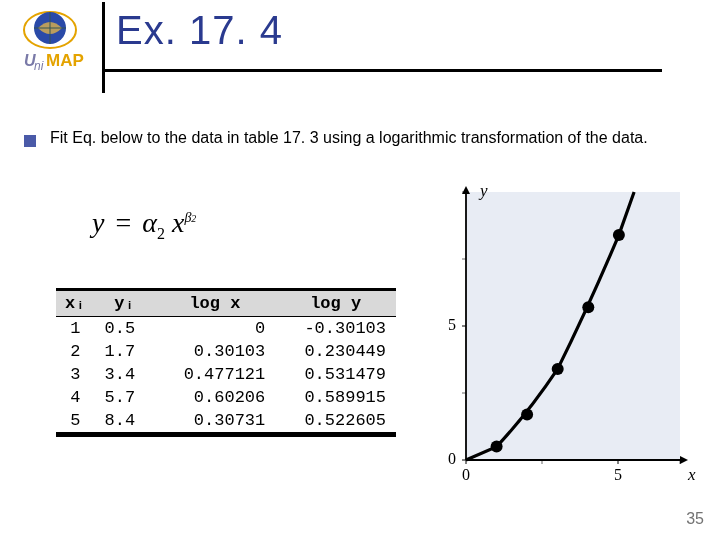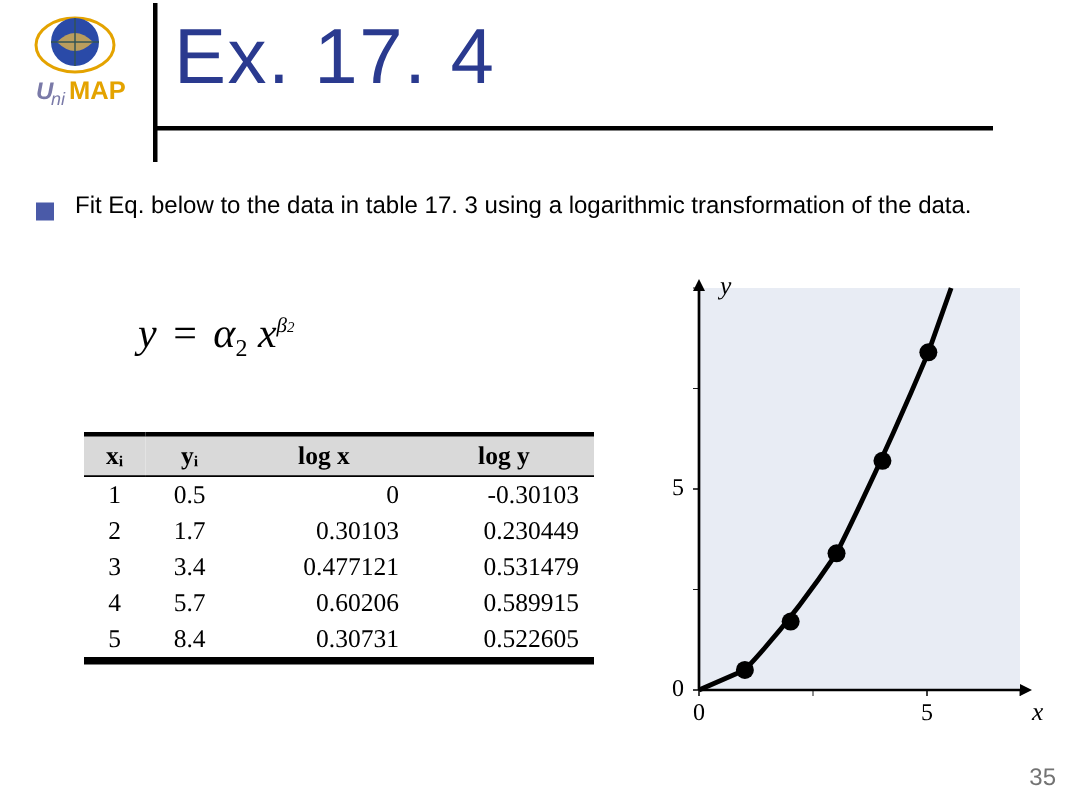--- a/index.html
+++ b/index.html
@@ -29,21 +29,21 @@
   .title-wrap::before {
     content: "";
     position: absolute;
     left: 0;
     top: -6px;
     bottom: -24px;
     width: 3px;
     background: #000;
   }
   .title {
-    font-size: 52px;
+    font-size: 40px;
     color: #2a3a8f;
     font-family: Verdana, Geneva, sans-serif;
     font-weight: 400;
     letter-spacing: 1px;
   }
   .bullet {
     position: absolute;
     left: 24px;
     top: 135px;
     width: 12px;
@@ -70,30 +70,30 @@
     white-space: nowrap;
   }
   .equation .sub { font-size: 16px; vertical-align: sub; font-style: normal; }
   .equation .sup { font-size: 14px; vertical-align: super; font-style: italic; }
   .equation .alpha { font-style: italic; }
   .table-wrap {
     position: absolute;
     left: 56px;
     top: 288px;
     width: 340px;
-    font-family: Liberation Serif, serif;
+    font-family: Liberation Mono, monospace;
     font-size: 17px;
   }
   .table-wrap table { width: 100%; border-collapse: collapse; }
   .table-wrap thead tr { background: #d9d9d9; border-top: 3px solid #000; border-bottom: 1px solid #000; }
   .table-wrap th { font-weight: 700; text-align: center; padding: 3px 6px; }
   .table-wrap th.sub { font-style: normal; }
   .table-wrap tbody td { text-align: right; padding: 2px 10px; font-size: 17px; }
   .table-wrap tbody td:first-child { text-align: center; }
-  .table-wrap tbody td:nth-child(2) { text-align: center; }
+  .table-wrap tbody td:nth-child(2) { text-align: left; }
   .table-wrap .botrule { border-top: 5px solid #000; height: 5px; }
   .chart {
     position: absolute;
     left: 418px;
     top: 180px;
     width: 282px;
     height: 310px;
   }
   .pagenum {
     position: absolute;

